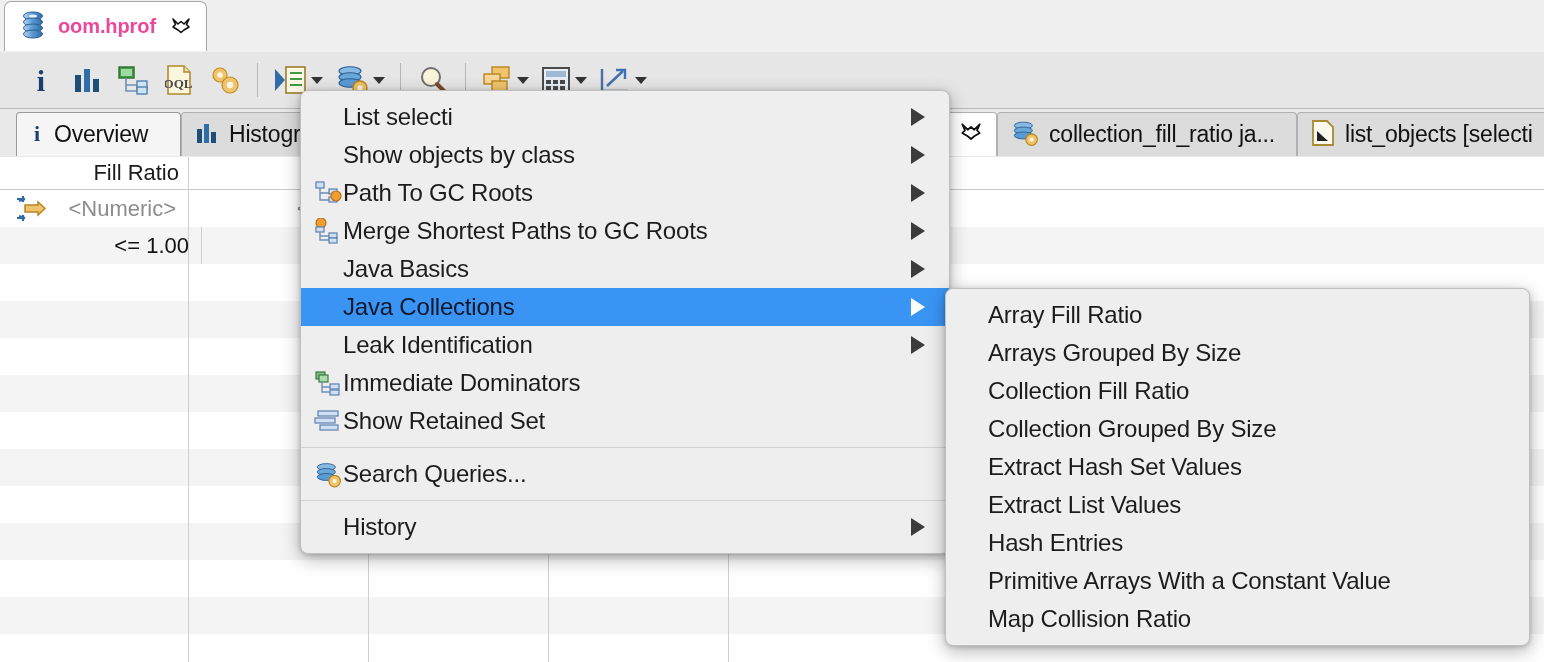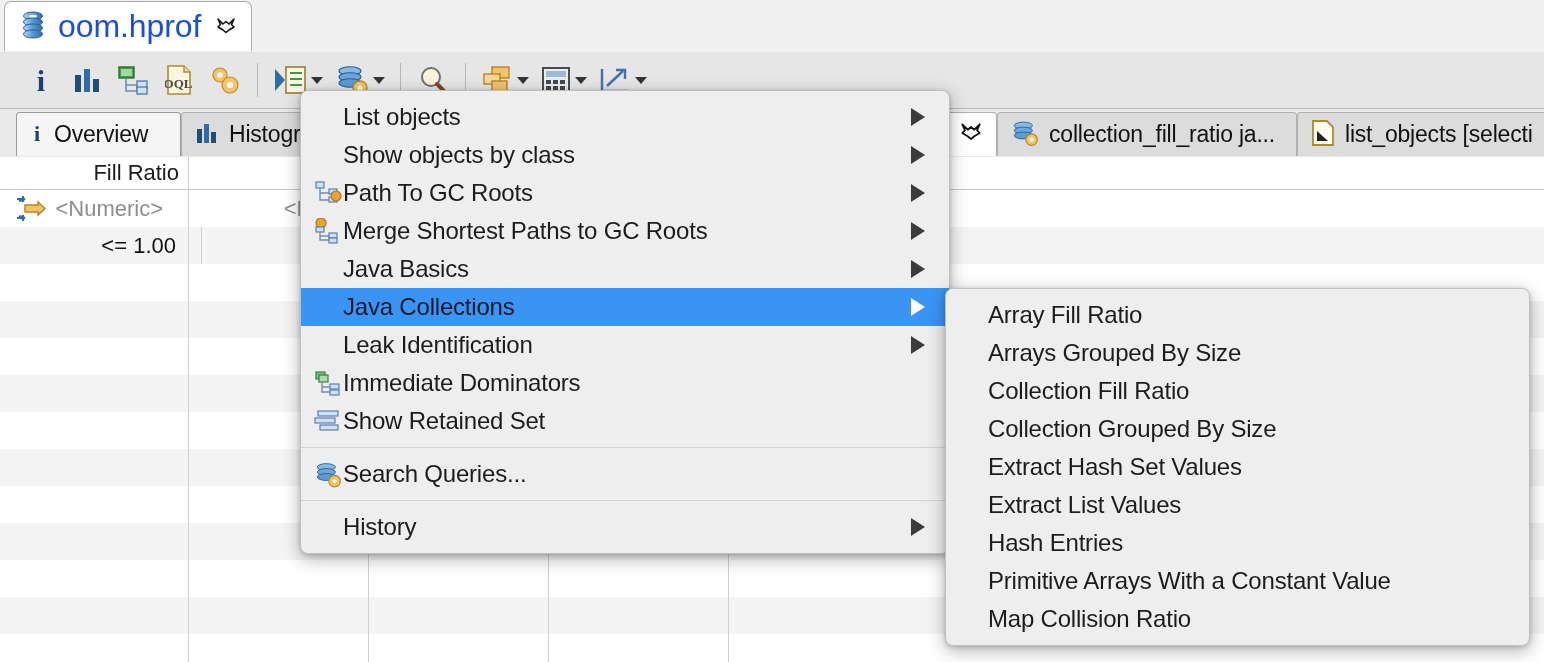--- a/index.html
+++ b/index.html
@@ -28,23 +28,24 @@
     height: 50px;
     display: flex; align-items: center;
     padding: 0 14px 0 14px;
     background: #ffffff;
     border: 1px solid #a8a8a8;
     border-bottom: none;
     border-radius: 7px 7px 0 0;
     box-sizing: border-box;
   }
   .editor-tab .tab-title {
-    font-size: 32px; color: #1d4ed8;
+    font-size: 20px; color: #ec4899;
     margin-left: 11px; white-space: nowrap;
     letter-spacing: -0.1px;
+    font-weight: bold;
   }
   .tab-close {
     margin-left: 14px; width: 22px; height: 22px;
     display: inline-flex; align-items: center; justify-content: center;
   }
 
   
   .toolbar {
     position: absolute; left: 0; top: 52px;
     width: 1544px; height: 56px;
@@ -124,21 +125,21 @@
     white-space: nowrap; overflow: hidden;
   }
   .rowband {
     position: absolute; left: 0; width: 1544px; height: 37px;
   }
   .rowband.odd  { background: #ffffff; }
   .rowband.even { background: #f4f4f4; }
   .cell {
     position: absolute; top: 0; height: 37px;
     display: flex; align-items: center; justify-content: flex-end;
-    padding-right: 25px; box-sizing: border-box;
+    padding-right: 12px; box-sizing: border-box;
     font-size: 22px; white-space: nowrap; overflow: hidden;
     border-right: 1px solid #cfcfcf;
   }
   .cell.numeric-hint { color: #8d8d8d; }
   .cell.val { color: #111111; }
   .row-icon {
     position: absolute; left: 16px; top: 4px;
     width: 30px; height: 29px;
   }
   .gridline-v {
@@ -454,21 +455,21 @@
     <div class="gridline-v" style="left:188px;"></div>
     <div class="gridline-v" style="left:368px;"></div>
     <div class="gridline-v" style="left:548px;"></div>
     <div class="gridline-v" style="left:728px;"></div>
   </div>
 
   <div class="menu" id="main-menu">
 
     <div class="mi">
       <span class="gutter"></span>
-      <span class="mi-label">List objects</span>
+      <span class="mi-label">List selecti</span>
       <span class="mi-arrow"></span>
     </div>
 
     <div class="mi">
       <span class="gutter"></span>
       <span class="mi-label">Show objects by class</span>
       <span class="mi-arrow"></span>
     </div>
 
     <div class="mi">

